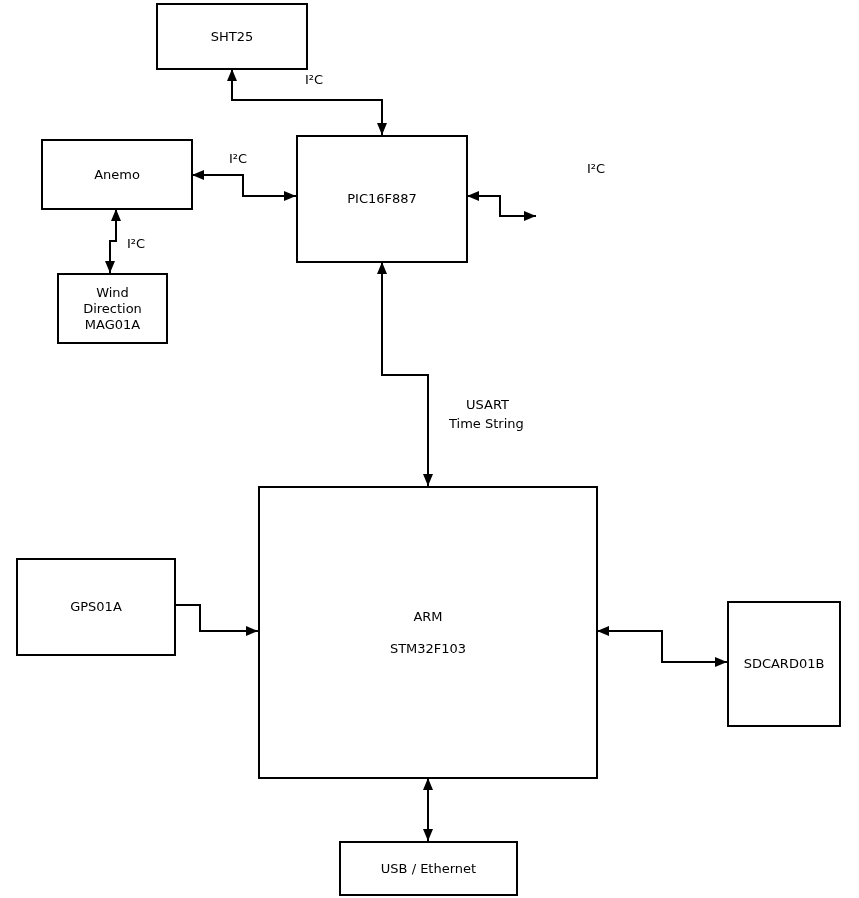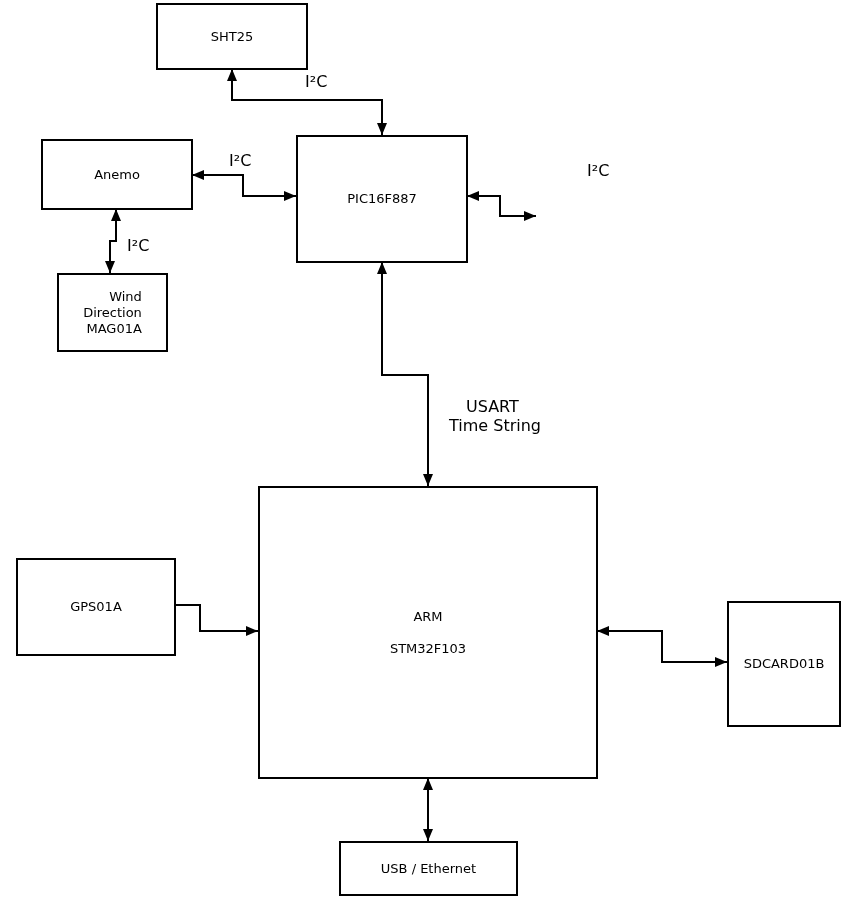--- a/index.html
+++ b/index.html
@@ -33,21 +33,21 @@
     text-align: center;
     font-size: 13px;
     color: #000000;
     z-index: 2;
     line-height: 16px;
   }
   .multiline { white-space: pre-line; }
   .arm-gap { height: 16px; }
   .wire-label {
     position: absolute;
-    font-size: 16px;
+    font-size: 13px;
     color: #000000;
     z-index: 3;
     white-space: nowrap;
   }
 </style>
 </head>
 <body>
 
 <div class="canvas">
 
@@ -80,21 +80,21 @@
   </div>
 
   <div class="box" style="left:41px; top:139px; width:152px; height:71px;text-align:center;">
     <span>Anemo</span>
   </div>
 
   <div class="box" style="left:296px; top:135px; width:172px; height:128px;">
     <span>PIC16F887</span>
   </div>
 
-  <div class="box" style="left:57px; top:273px; width:111px; height:79px;text-align:right;">
+  <div class="box" style="left:57px; top:273px; width:111px; height:71px;">
     <span class="multiline">Wind
 Direction
 MAG01A</span>
   </div>
 
 
   <div class="box" style="left:258px; top:486px; width:340px; height:293px;">
     <span>ARM</span>
     <span class="arm-gap"></span>
     <span>STM32F103</span>

